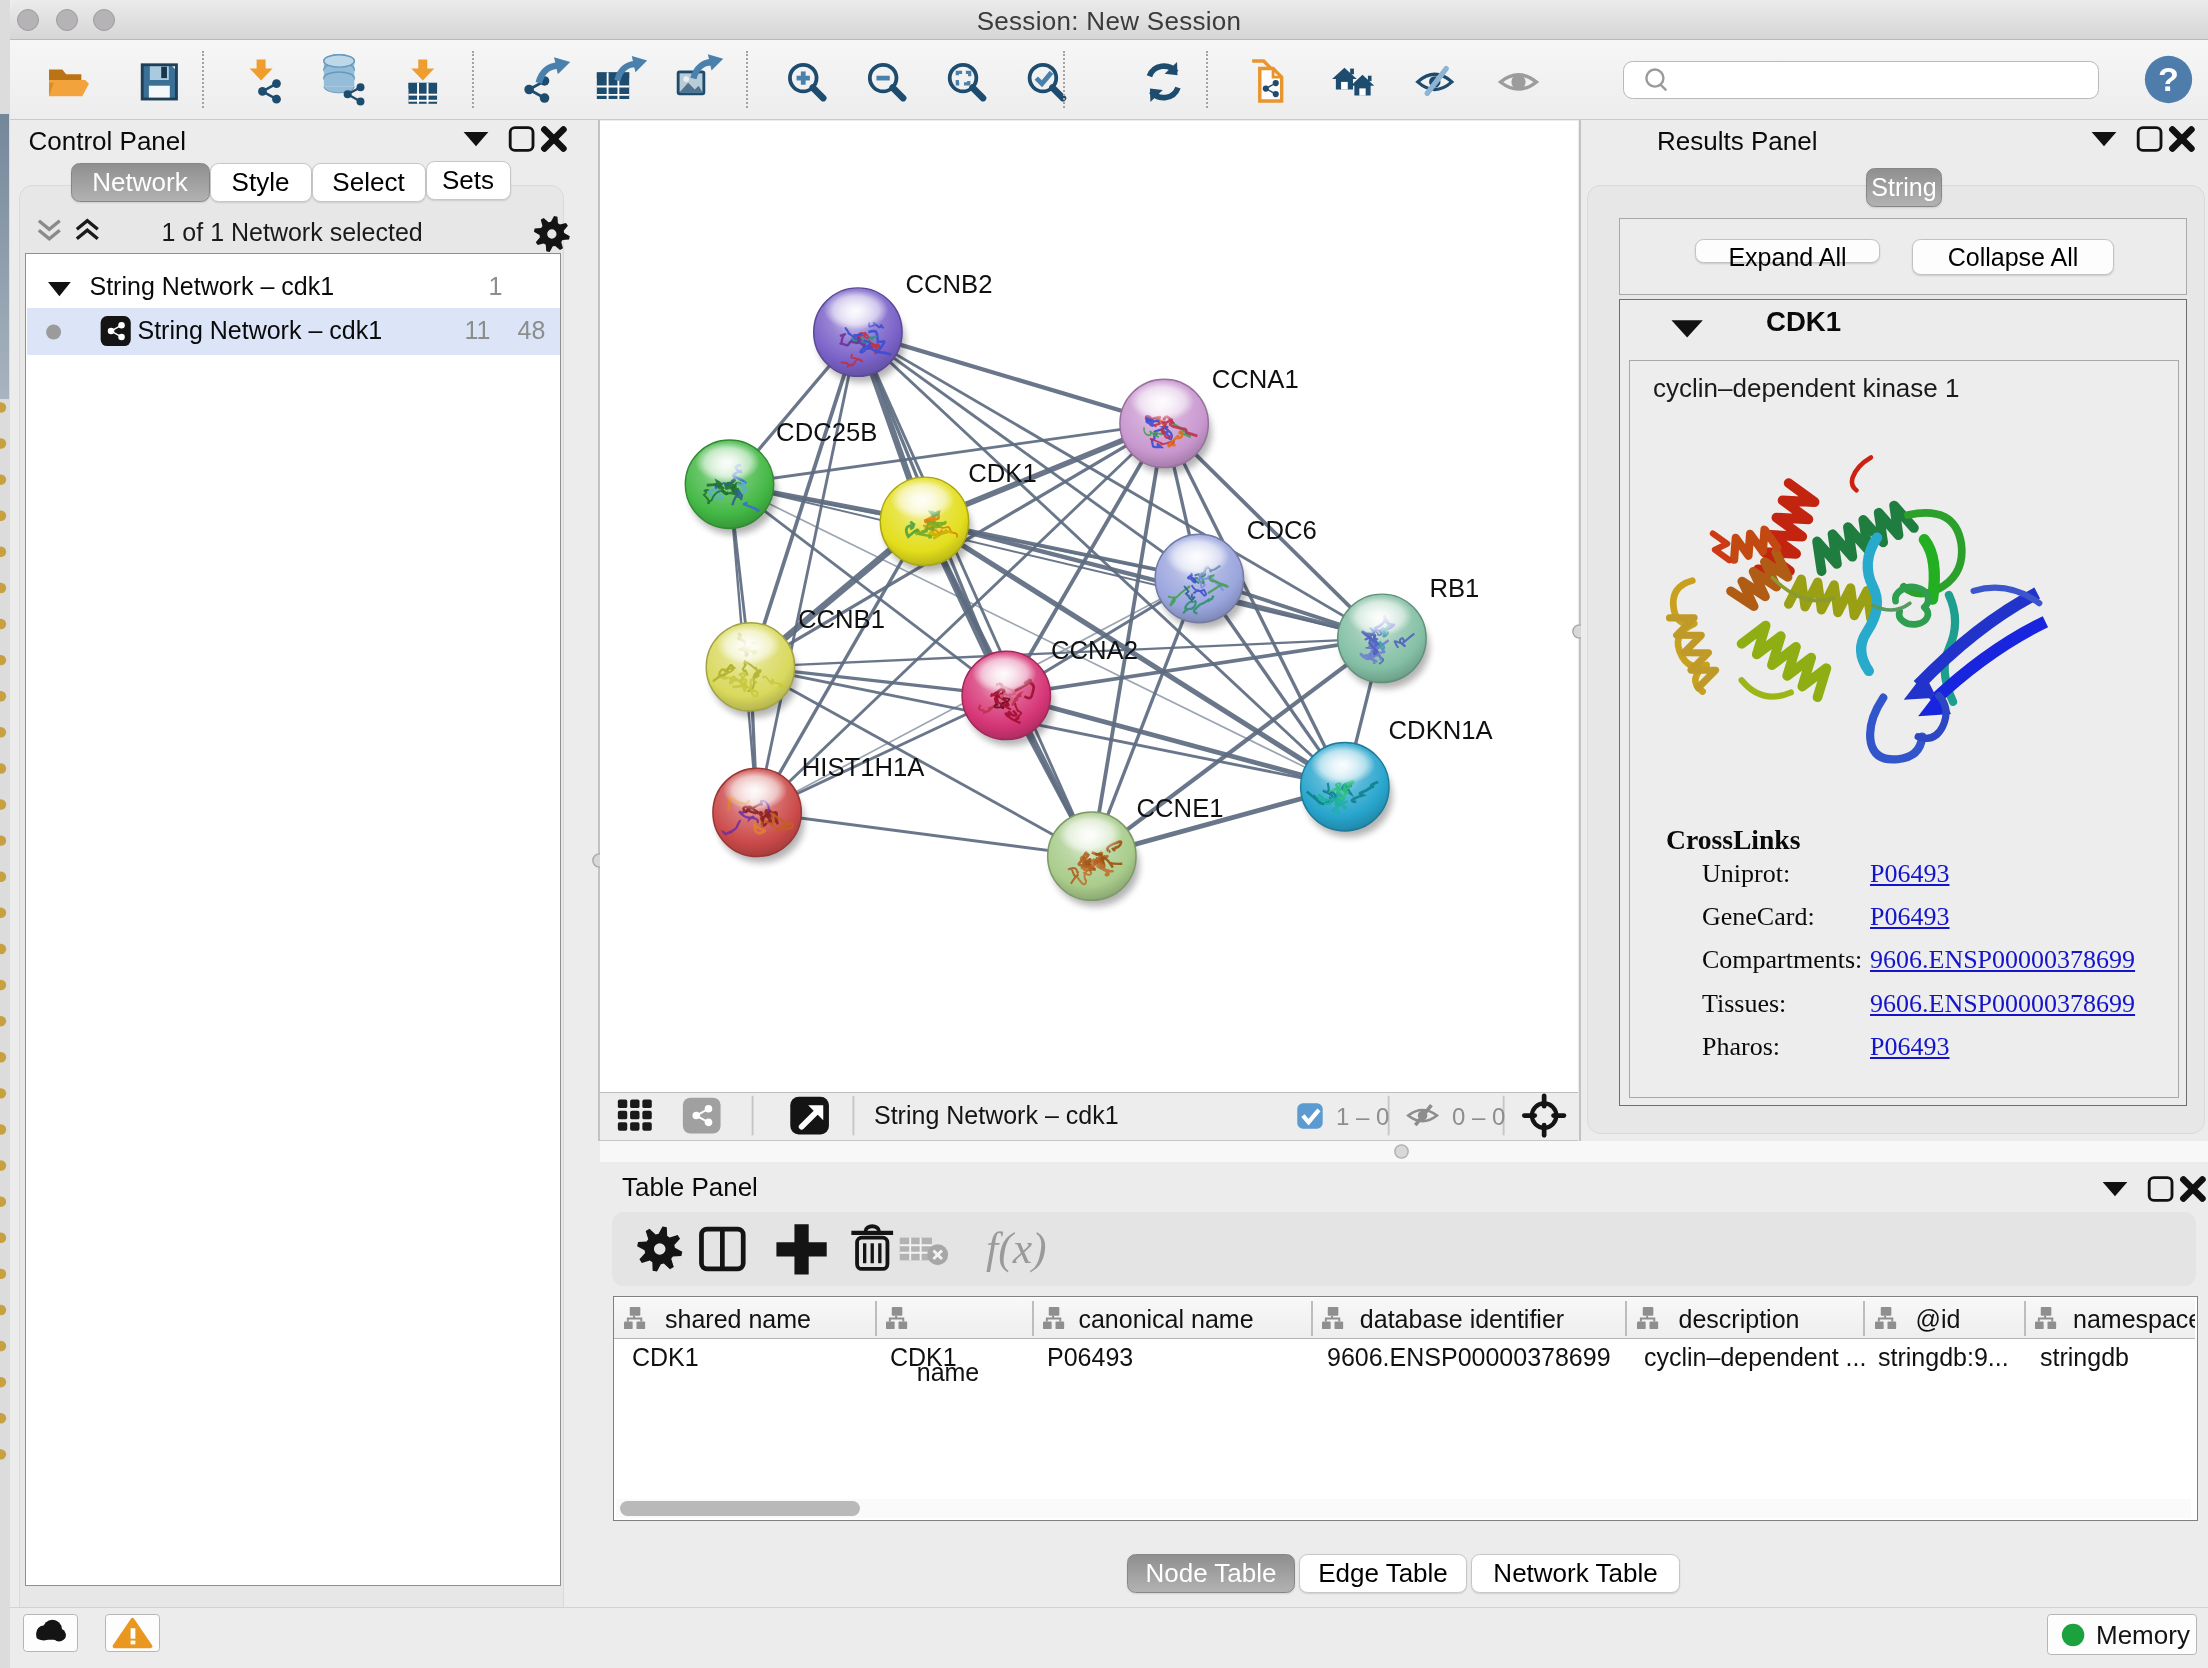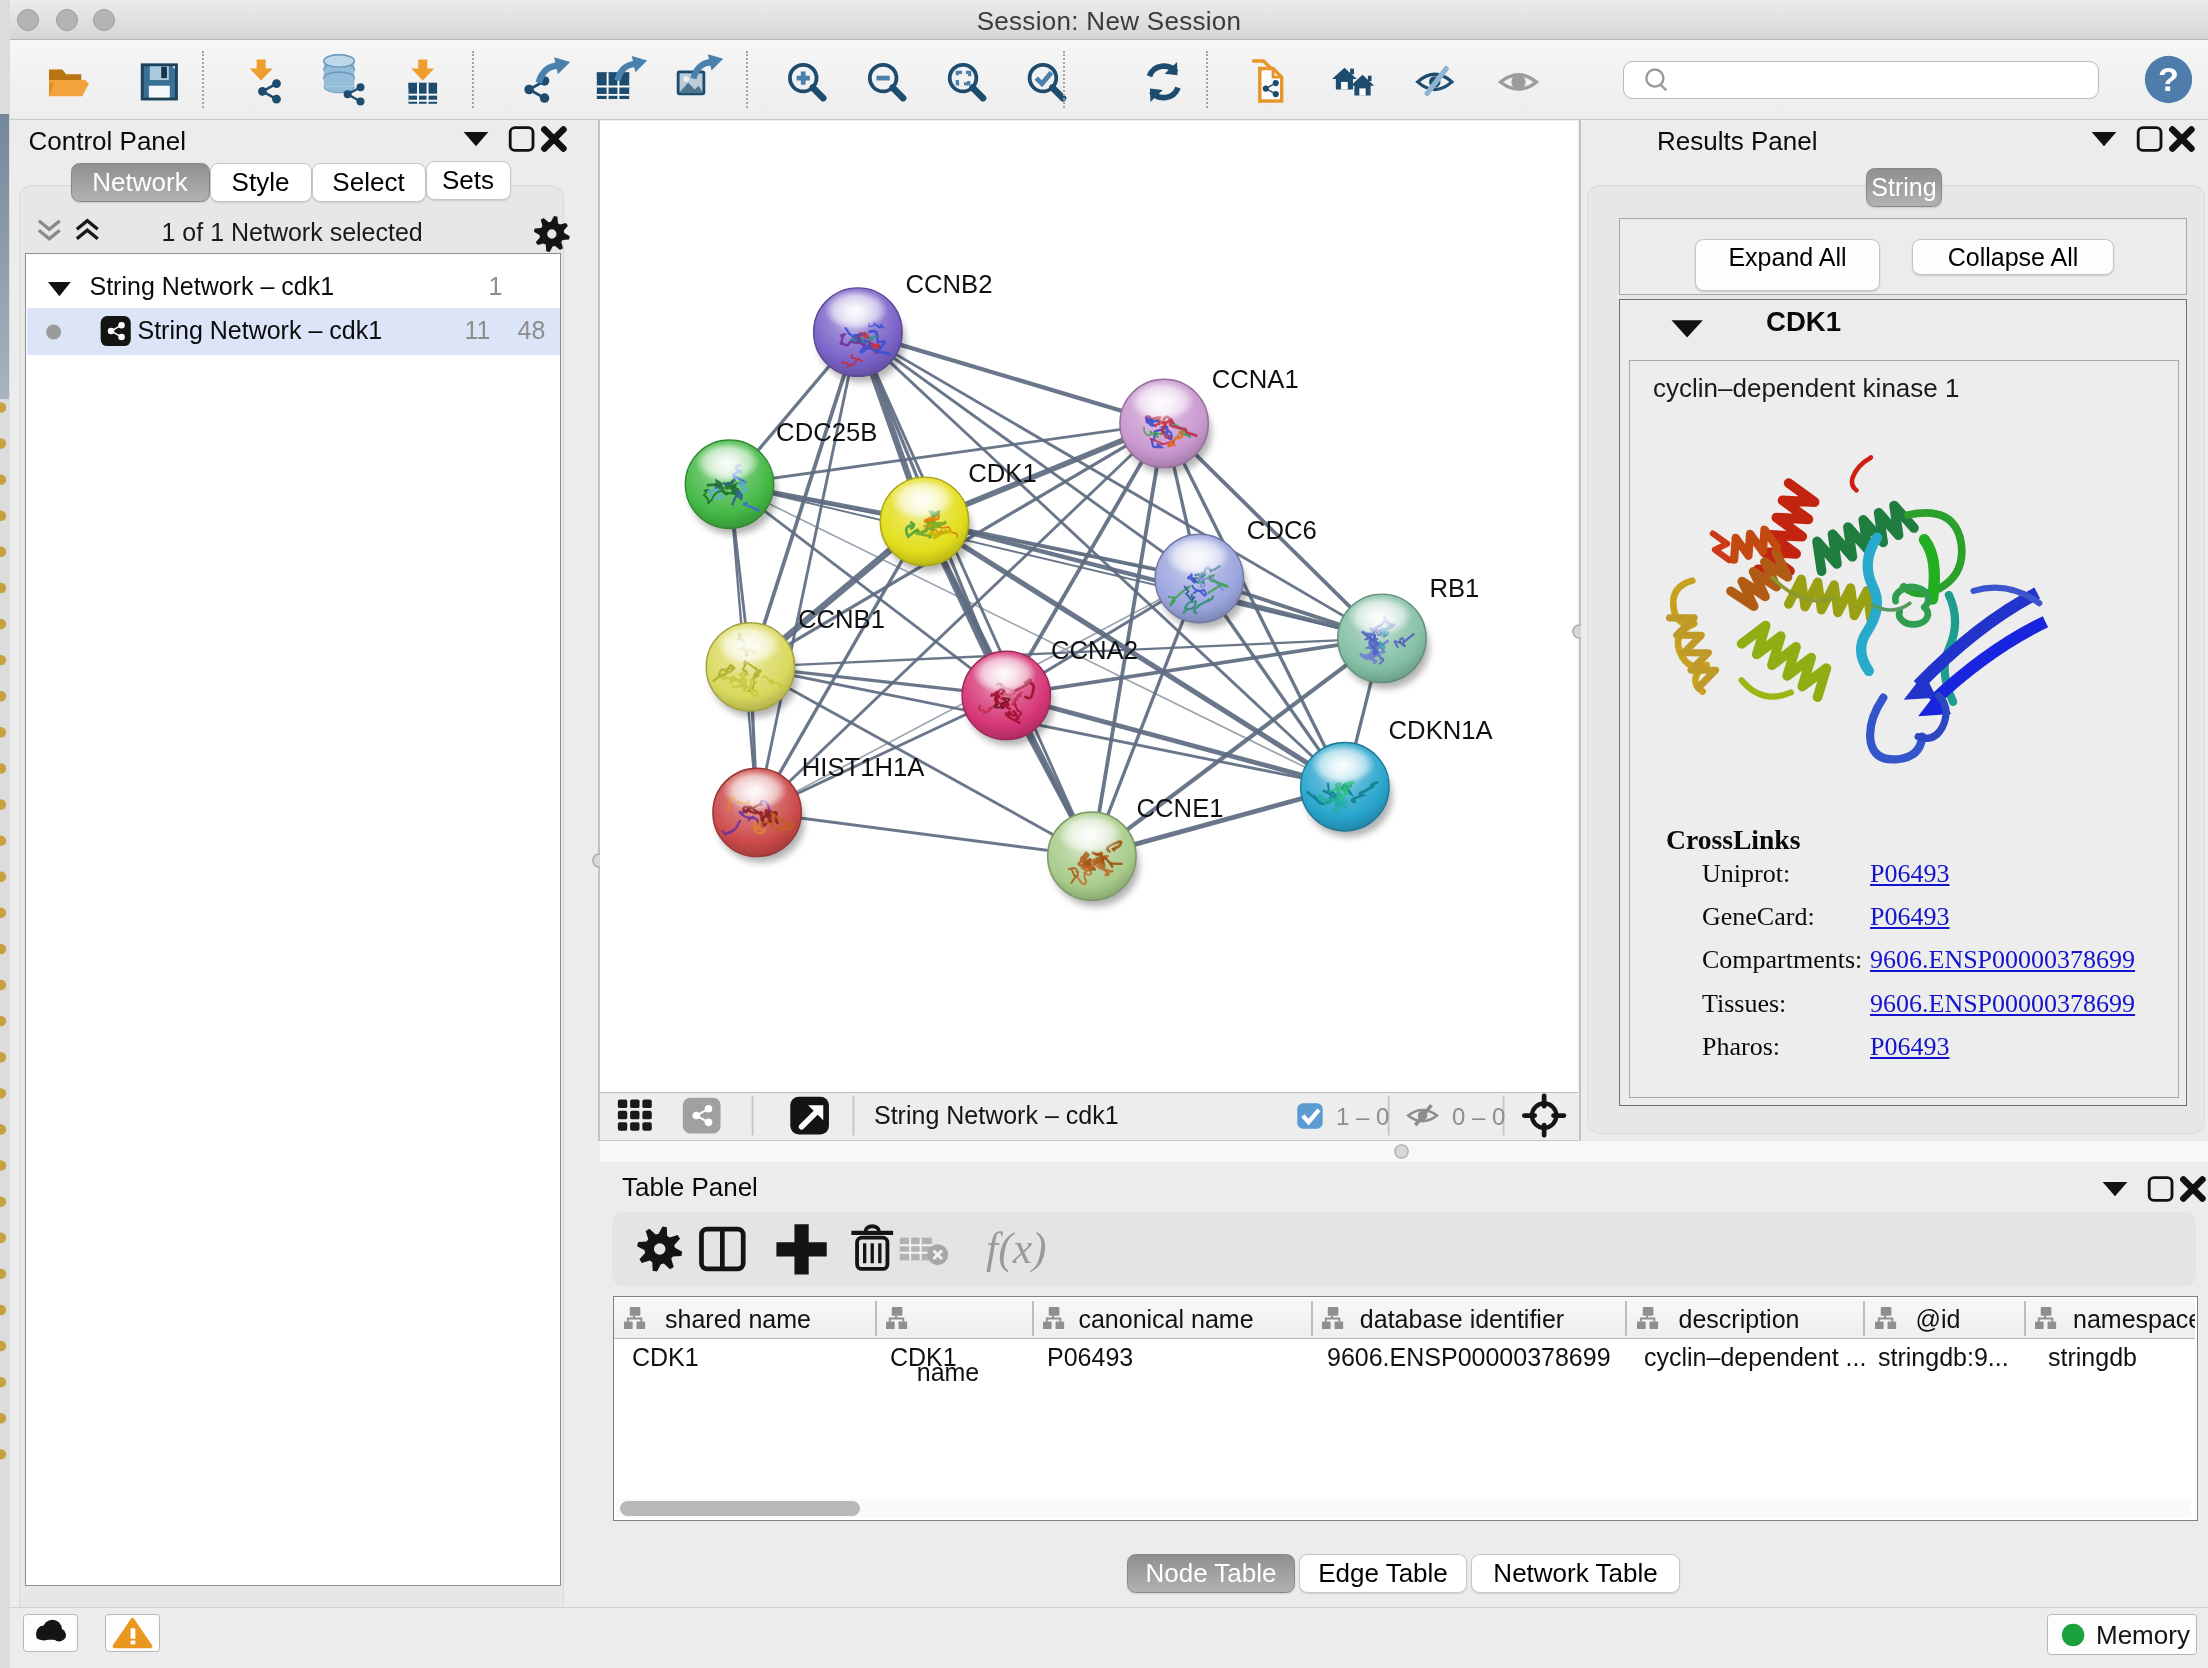--- a/index.html
+++ b/index.html
@@ -737,21 +737,21 @@
         <path d="M7.0 12.5 h26 l-13.0 15 z" fill="#111"></path>
         <rect x="56" y="8" width="24" height="24" rx="5" fill="none" stroke="#111" stroke-width="3"></rect>
         <g stroke="#111" stroke-width="7" stroke-linecap="round">
           <line x1="92" y1="10" x2="112" y2="30"></line>
           <line x1="112" y1="10" x2="92" y2="30"></line>
         </g>
       </svg>
       <div class="frame abs" style="left:5.7px;top:65px;width:618px;height:949px"></div>
       <div class="tab tabsel abs" style="left:285px;top:48px;width:76px;font-size:25px">String</div>
       <div class="abs" style="left:38px;top:98px;width:568px;height:77px;background:#ececec;border:1.9px solid #a8a8a8"></div>
-      <div class="abs" style="left:114px;top:119px;width:185px;height:52px;background:#fdfdfd;border:1.4px solid #c2c2c2;border-radius:8.6px;text-align:center;line-height:34px;font-size:25px;box-shadow:0 1px 1.9px rgba(0,0,0,0.15)">Expand All</div>
+      <div class="abs" style="left:114px;top:119px;width:185px;height:24px;background:#fdfdfd;border:1.4px solid #c2c2c2;border-radius:8.6px;text-align:center;line-height:34px;font-size:25px;box-shadow:0 1px 1.9px rgba(0,0,0,0.15)">Expand All</div>
       <div class="abs" style="left:331px;top:119px;width:202px;height:36px;background:#fdfdfd;border:1.4px solid #c2c2c2;border-radius:8.6px;text-align:center;line-height:34px;font-size:25px;box-shadow:0 1px 1.9px rgba(0,0,0,0.15)">Collapse All</div>
       <div class="abs" style="left:38px;top:179px;width:568px;height:807px;background:#ececec;border:1.9px solid #6e6e6e"></div>
       <svg class="abs" style="left:90px;top:188px" width="57" height="38" viewBox="0 0 60 40">
         <path d="M0.5 13.0 h33 l-16.5 18 z" fill="#111"></path>
       </svg>
       <div class="abs " style="left:185px;top:186px;font-size:27.6px;color:#0a0a0a;font-weight:bold;white-space:nowrap;">CDK1</div>
       <div class="abs" style="left:48px;top:240px;width:550px;height:738px;background:#ededed;border:1.4px solid #a8a8a8"></div>
       <div class="abs " style="left:72px;top:253px;font-size:26px;color:#1a1a1a;font-weight:normal;white-space:nowrap;">cyclin–dependent kinase 1</div>
     </div>
     <svg class="abs" style="left:1649px;top:439px" width="411" height="349" viewBox="0 0 400 340">
@@ -903,21 +903,21 @@
         <path d="M10.5 9 v4 M4 15 v-3 h14 v3" stroke="#8f8f8f" stroke-width="2" fill="none"></path>
       </g>
     </svg>
     <div class="abs " style="left:2073px;top:1305px;font-size:25px;color:#111;font-weight:normal;white-space:nowrap;max-width:122px;overflow:hidden;">namespace</div>
     <div class="abs " style="left:632px;top:1343px;font-size:25px;color:#111;font-weight:normal;white-space:nowrap;">CDK1</div>
     <div class="abs " style="left:890px;top:1343px;font-size:25px;color:#111;font-weight:normal;white-space:nowrap;">CDK1</div>
     <div class="abs " style="left:1047px;top:1343px;font-size:25px;color:#111;font-weight:normal;white-space:nowrap;">P06493</div>
     <div class="abs " style="left:1327px;top:1343px;font-size:25px;color:#111;font-weight:normal;white-space:nowrap;">9606.ENSP00000378699</div>
     <div class="abs " style="left:1644px;top:1343px;font-size:25px;color:#111;font-weight:normal;white-space:nowrap;">cyclin–dependent ...</div>
     <div class="abs " style="left:1878px;top:1343px;font-size:25px;color:#111;font-weight:normal;white-space:nowrap;text-align:center;">stringdb:9...</div>
-    <div class="abs " style="left:2040px;top:1343px;font-size:25px;color:#111;font-weight:normal;white-space:nowrap;margin-left:8px;">stringdb</div>
+    <div class="abs " style="left:2040px;top:1343px;font-size:25px;color:#111;font-weight:normal;white-space:nowrap;">stringdb</div>
     <div class="abs" style="left:616px;top:1499px;width:1575px;height:19px;background:#fafafa"></div>
     <div class="abs" style="left:620px;top:1501px;width:240px;height:15px;background:#b9b9b9;border-radius:7.6px"></div>
     <div class="tab tabsel abs" style="left:1127px;top:1554px;width:168px">Node Table</div>
     <div class="tab abs" style="left:1299px;top:1554px;width:168px">Edge Table</div>
     <div class="tab abs" style="left:1471px;top:1554px;width:209px">Network Table</div>
     <div id="bottombar" class="abs"></div>
     <div class="btnw" style="left:23px;top:1614px;width:55px;height:38px"></div>
     <svg class="abs" style="left:23px;top:1614px" width="55" height="38" viewBox="0 0 58 40">
       <g fill="#141414">
         <circle cx="22" cy="20" r="8"></circle>

